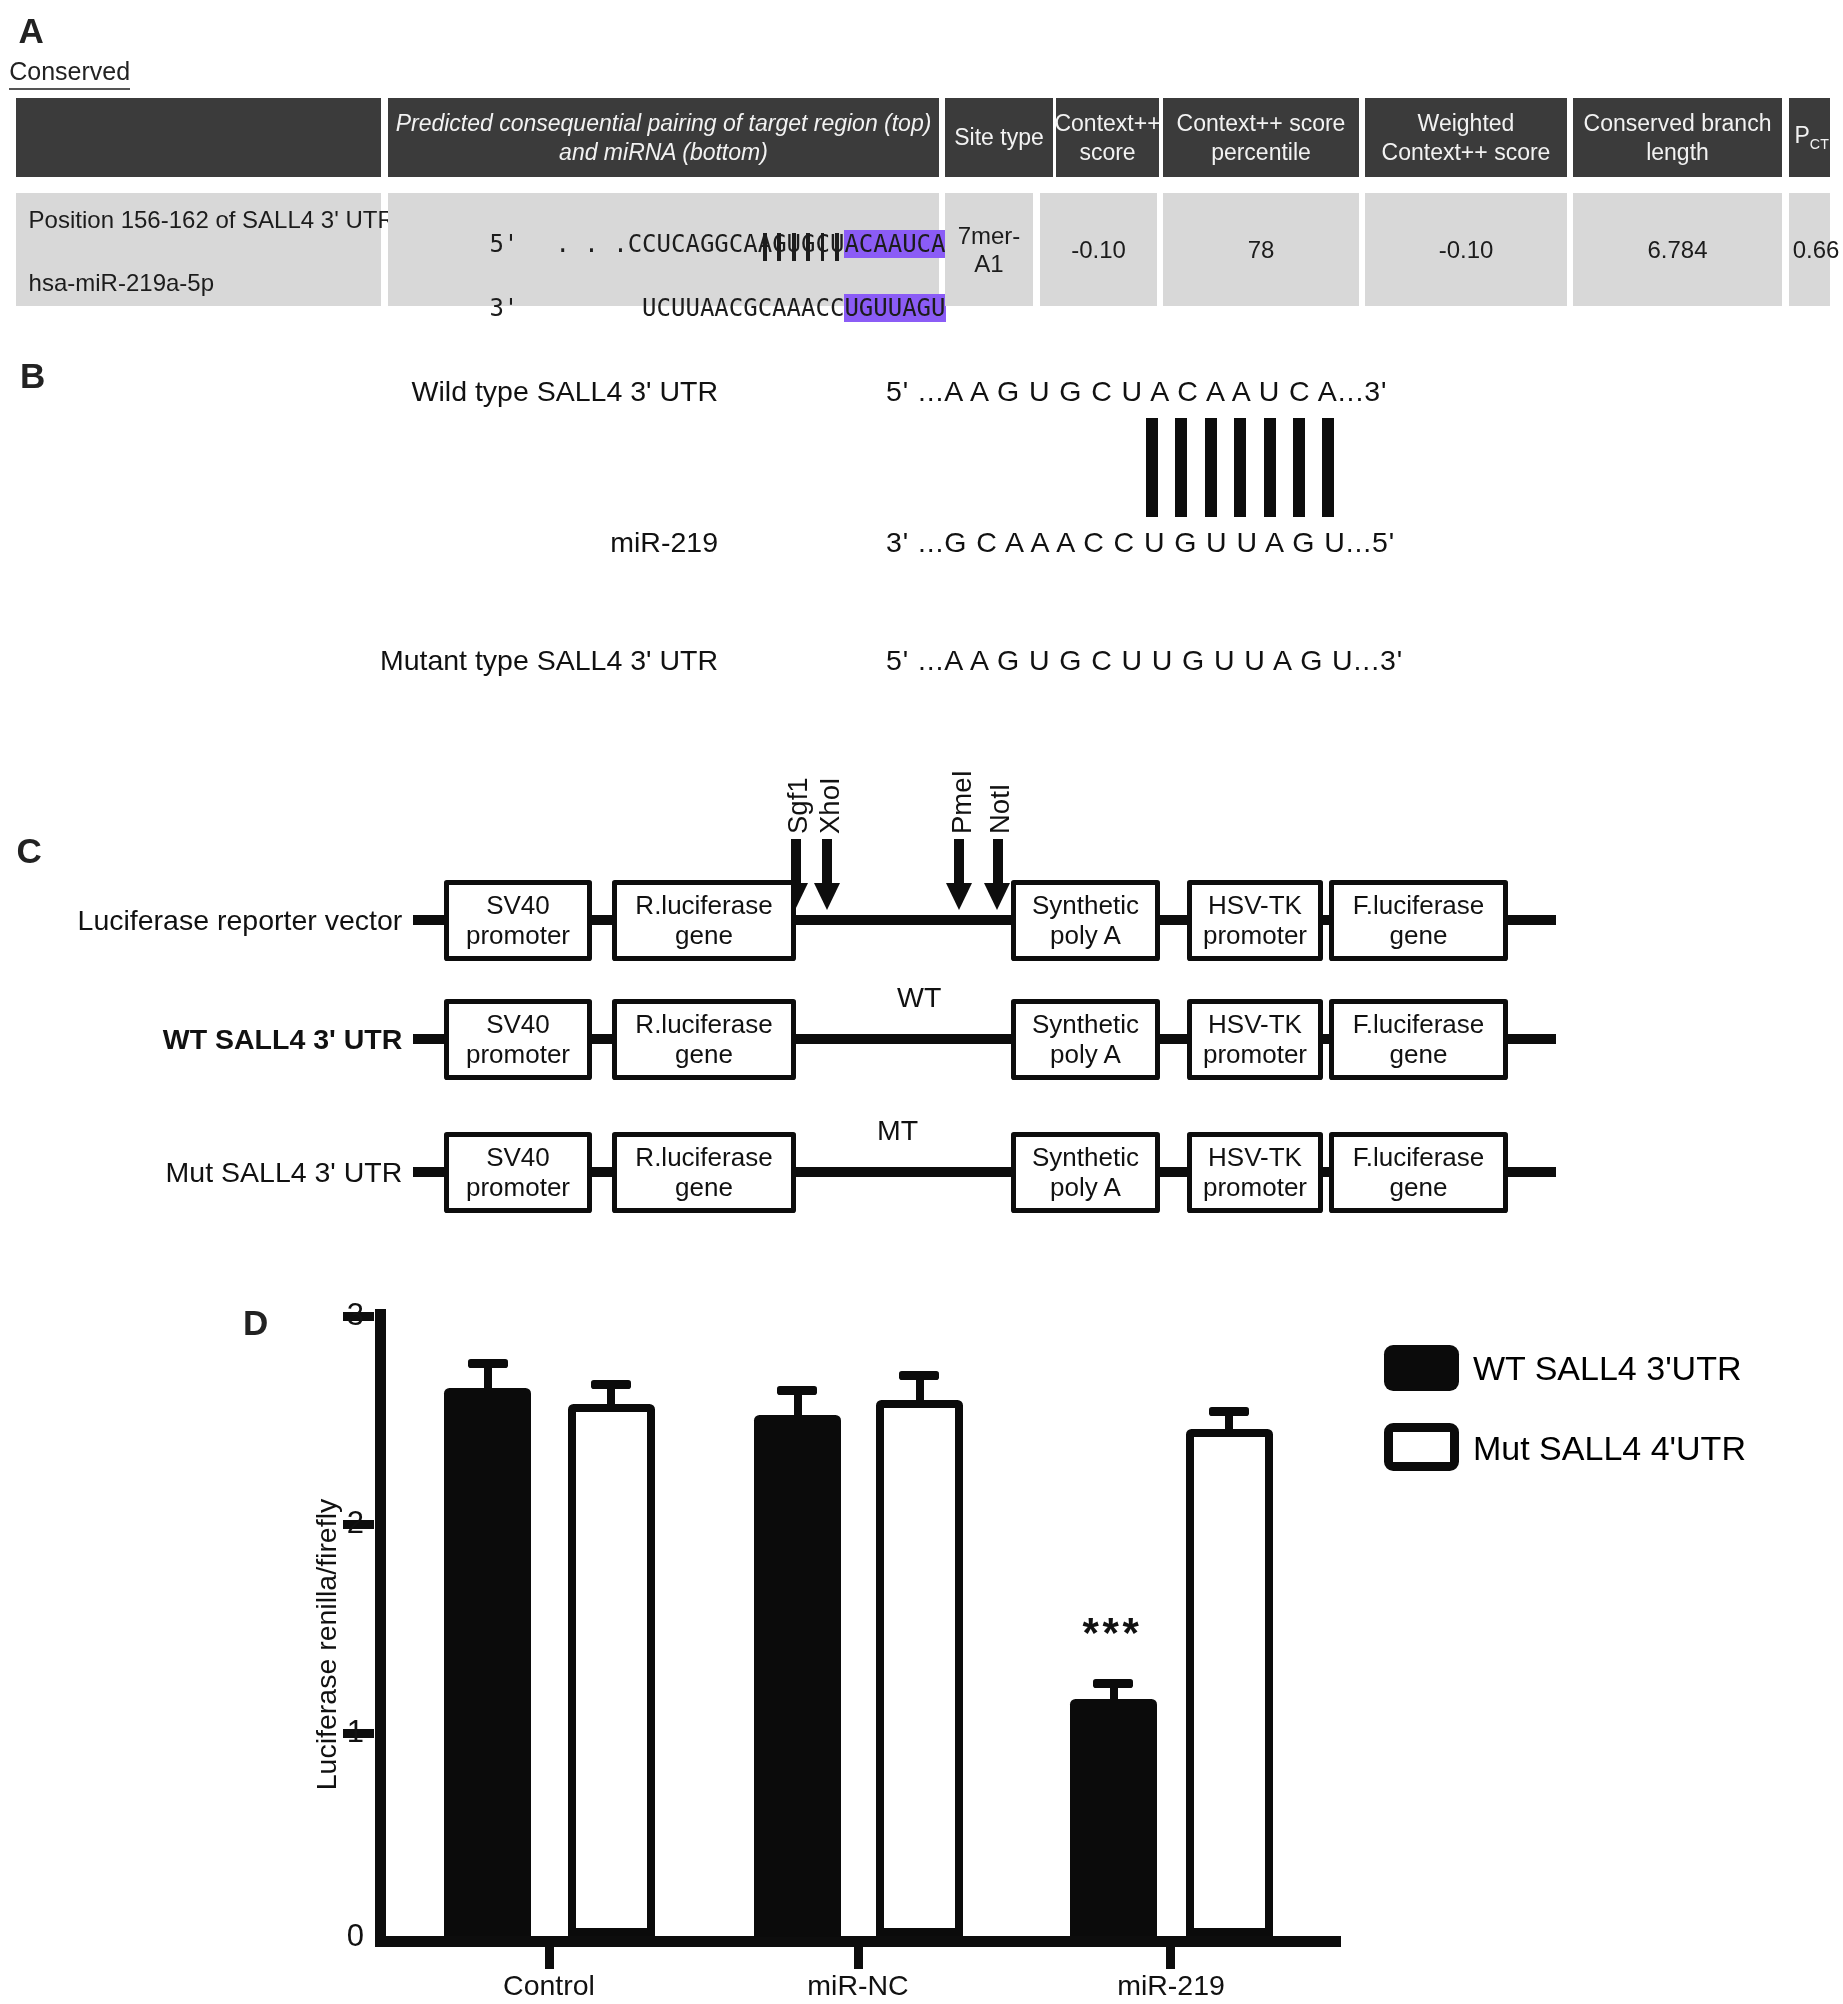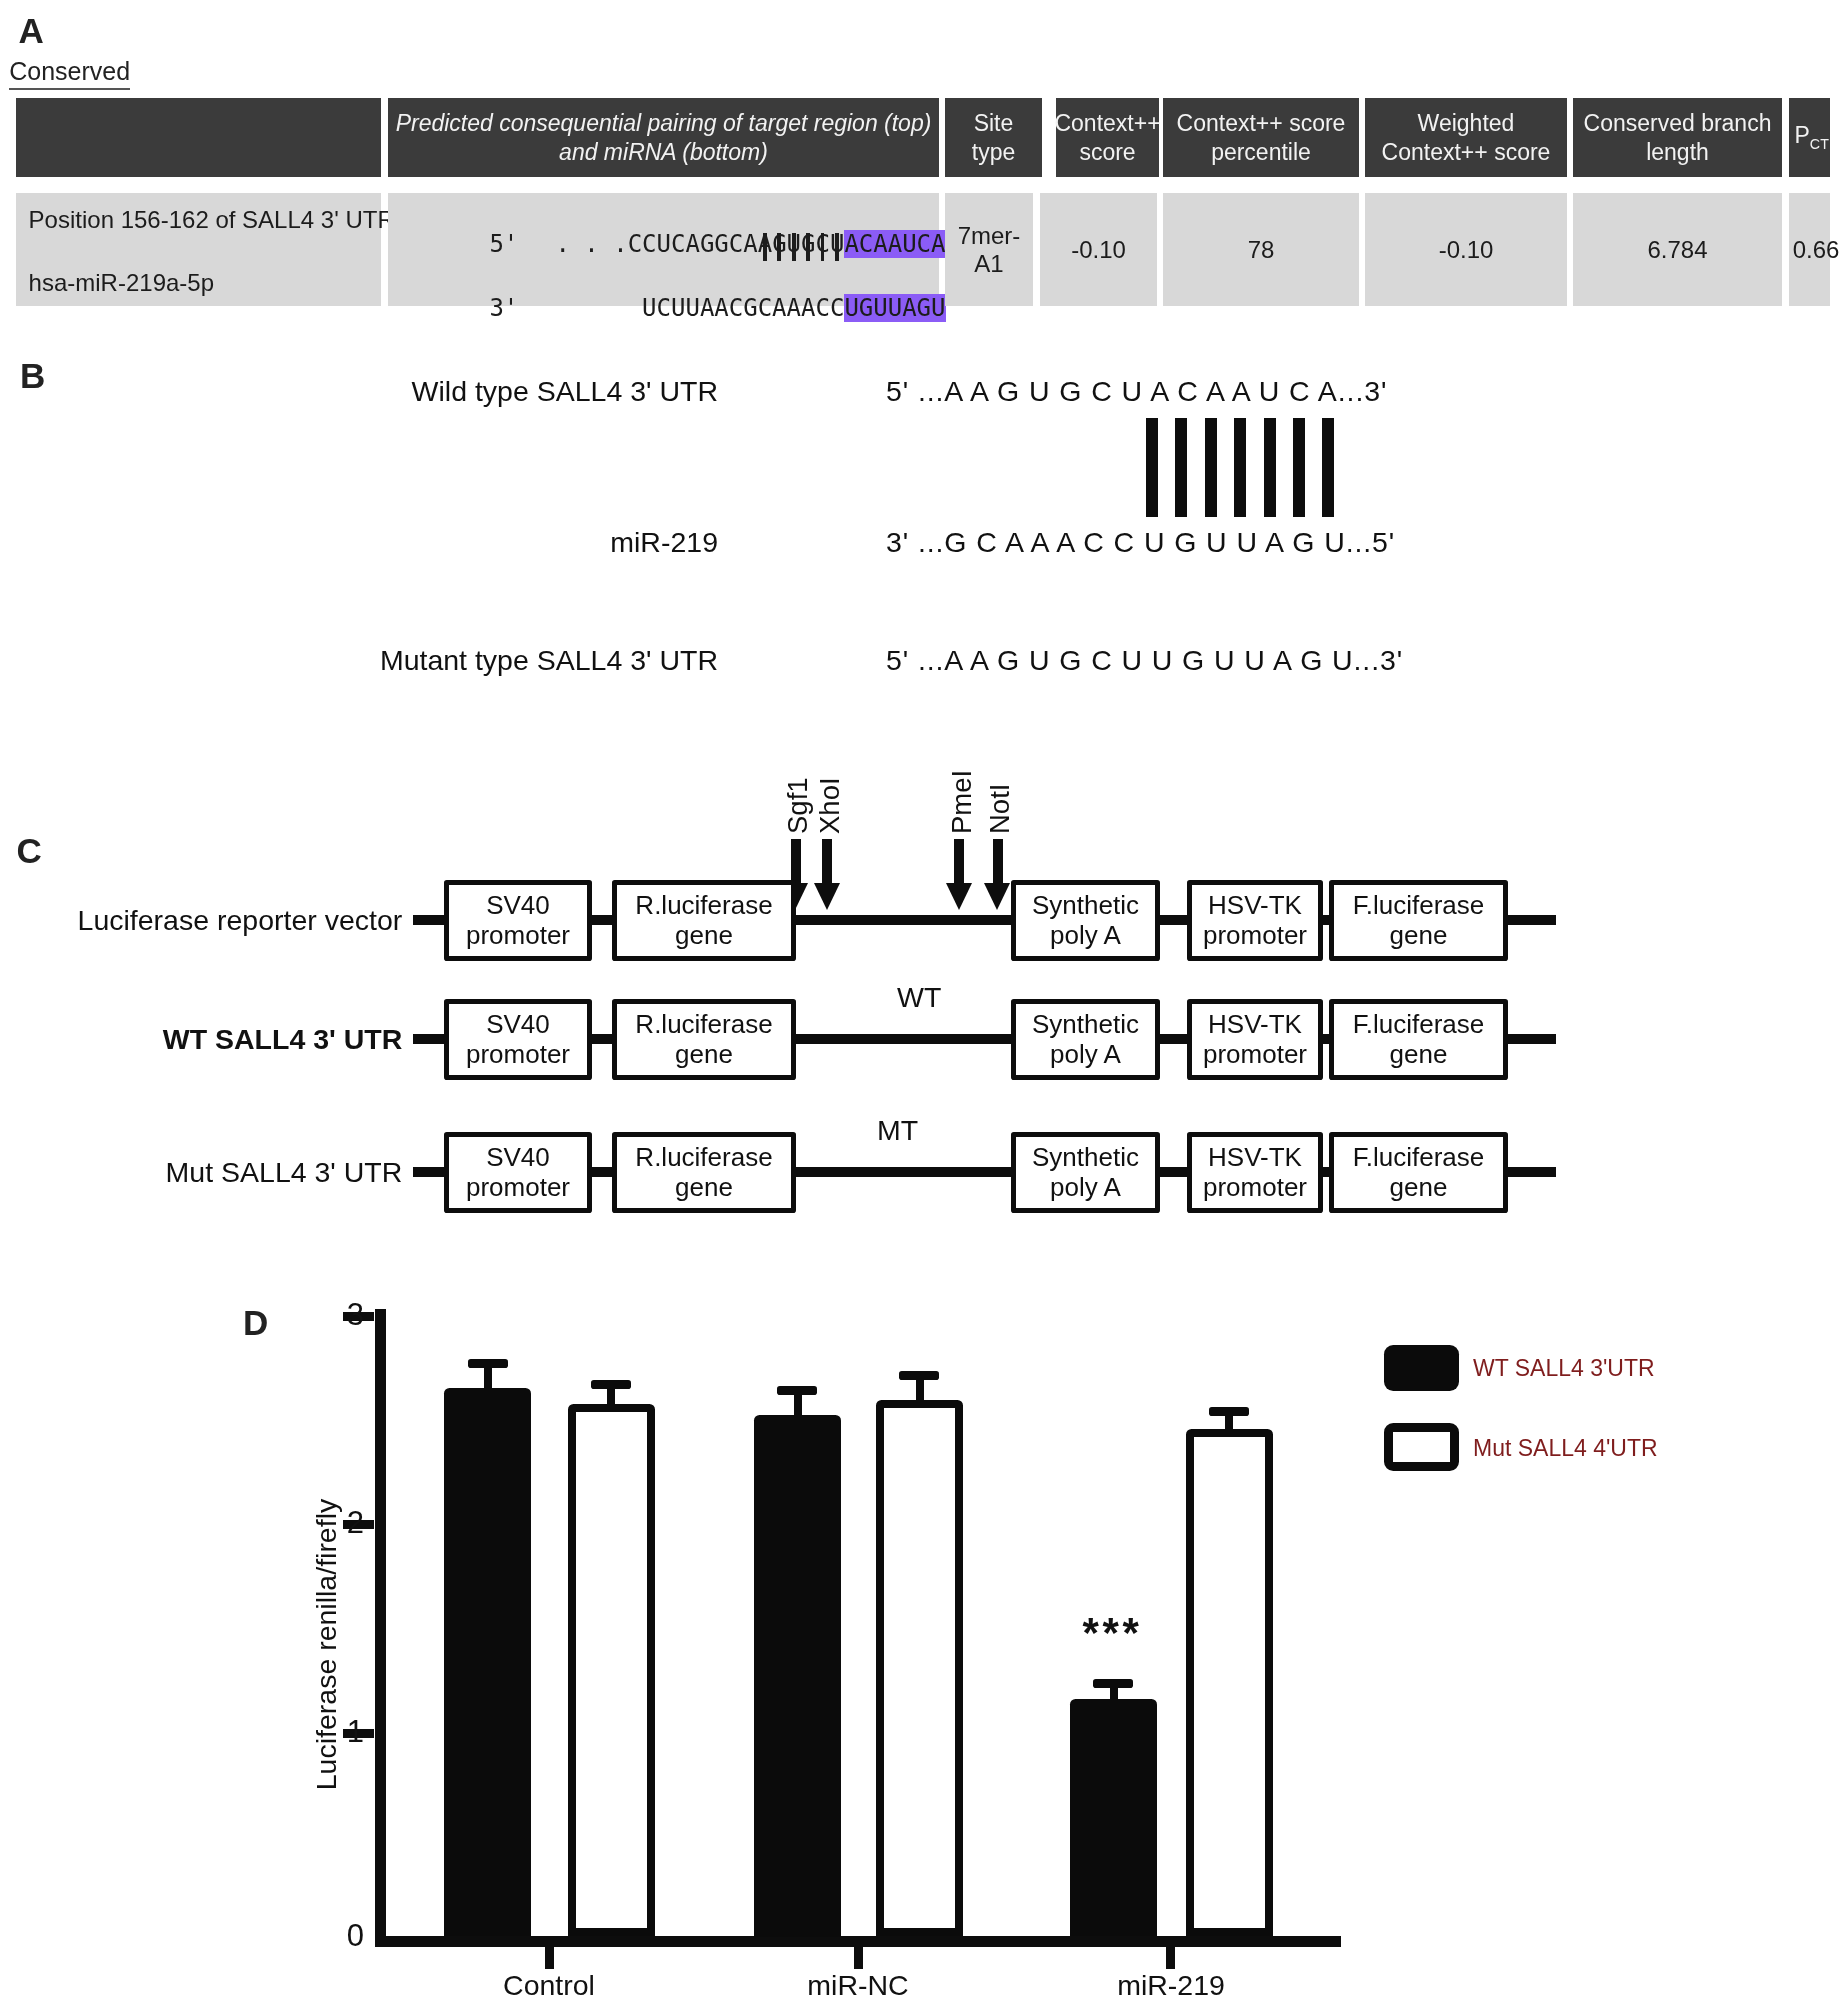--- a/index.html
+++ b/index.html
@@ -58,33 +58,33 @@
   .bar{position:absolute;box-sizing:border-box;}
   .bar-wt{background:#0b0b0b;border-radius:5.5px 5.5px 0 0;}
   .bar-mut{background:#ffffff;border:8.3px solid #0b0b0b;border-radius:5.5px 5.5px 0 0;}
   .err-stem{position:absolute;background:#0b0b0b;}
   .err-cap{position:absolute;background:#0b0b0b;border-radius:2.8px;}
   #sig{left:1039px;top:323px;width:147px;text-align:center;font-size:42px;font-weight:bold;
        letter-spacing:3.7px;color:#111;}
   .lg-swatch-wt{left:1384px;top:59px;width:75px;height:46px;background:#0b0b0b;border-radius:9.2px;}
   .lg-swatch-mut{left:1384px;top:137px;width:75px;height:48px;background:#fff;border:9.2px solid #0b0b0b;
                  border-radius:9.2px;box-sizing:border-box;}
-  .lg-label{left:1473px;width:331px;height:46px;display:flex;align-items:center;font-size:23px;color:#7f1d1d;}
+  .lg-label{left:1473px;width:331px;height:46px;display:flex;align-items:center;font-size:34px;color:#000000;}
 </style>
 </head>
 <body>
 
 <div id="figure">
 
   <div class="abs panel-label" style="left:18.4px;top:11px;">A</div>
   <div class="abs" id="conserved">Conserved</div>
 
   <div class="abs th" style="left:15.6px;width:365px;"></div>
   <div class="abs th" style="left:388px;width:551px;font-style:italic;">Predicted consequential pairing of target region (top) and miRNA (bottom)</div>
-  <div class="abs th" style="left:945px;width:97px;">Site type</div>
+  <div class="abs th" style="left:945px;width:108px;">Site type</div>
   <div class="abs th" style="left:1040px;width:103px;margin-left:16px;">Context++ score</div>
   <div class="abs th" style="left:1365px;width:202px;">Weighted Context++ score</div>
   <div class="abs th" style="left:1163px;width:196px;">Context++ score percentile</div>
   <div class="abs th" style="left:1573px;width:209px;">Conserved branch length</div>
   <div class="abs th" style="left:1789px;width:41px;justify-content:flex-start;padding-left:5.5px;">
     <span><span>P</span><span class="sub">CT</span></span>
   </div>
 
   <div class="abs td" id="cell-name" style="left:15.6px;width:365px;">
     <span class="nm-top">Position 156-162 of SALL4 3' UTR</span>

